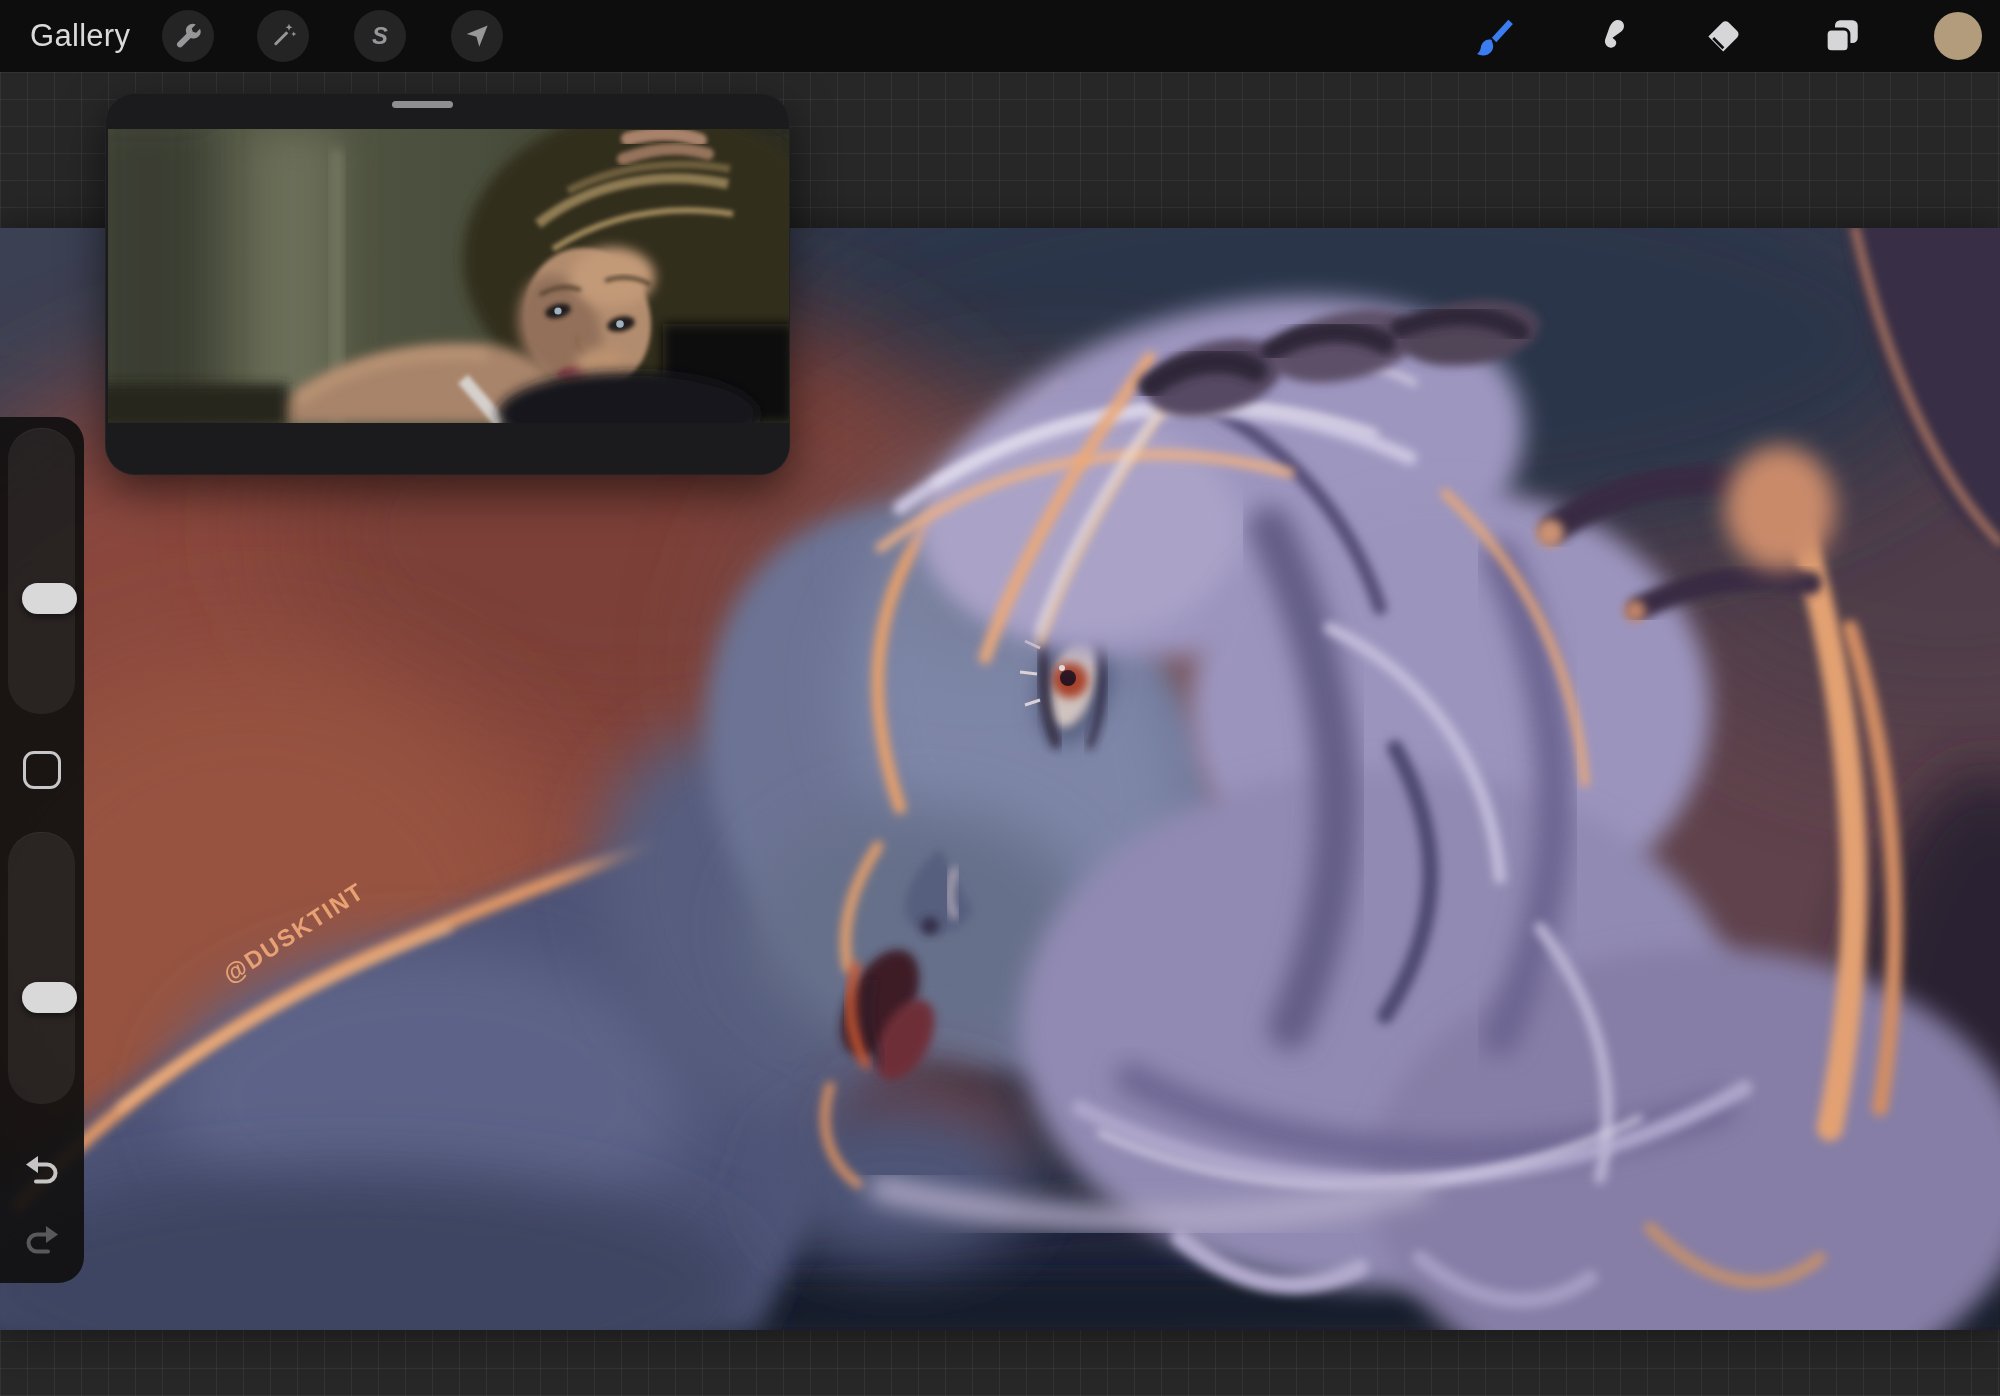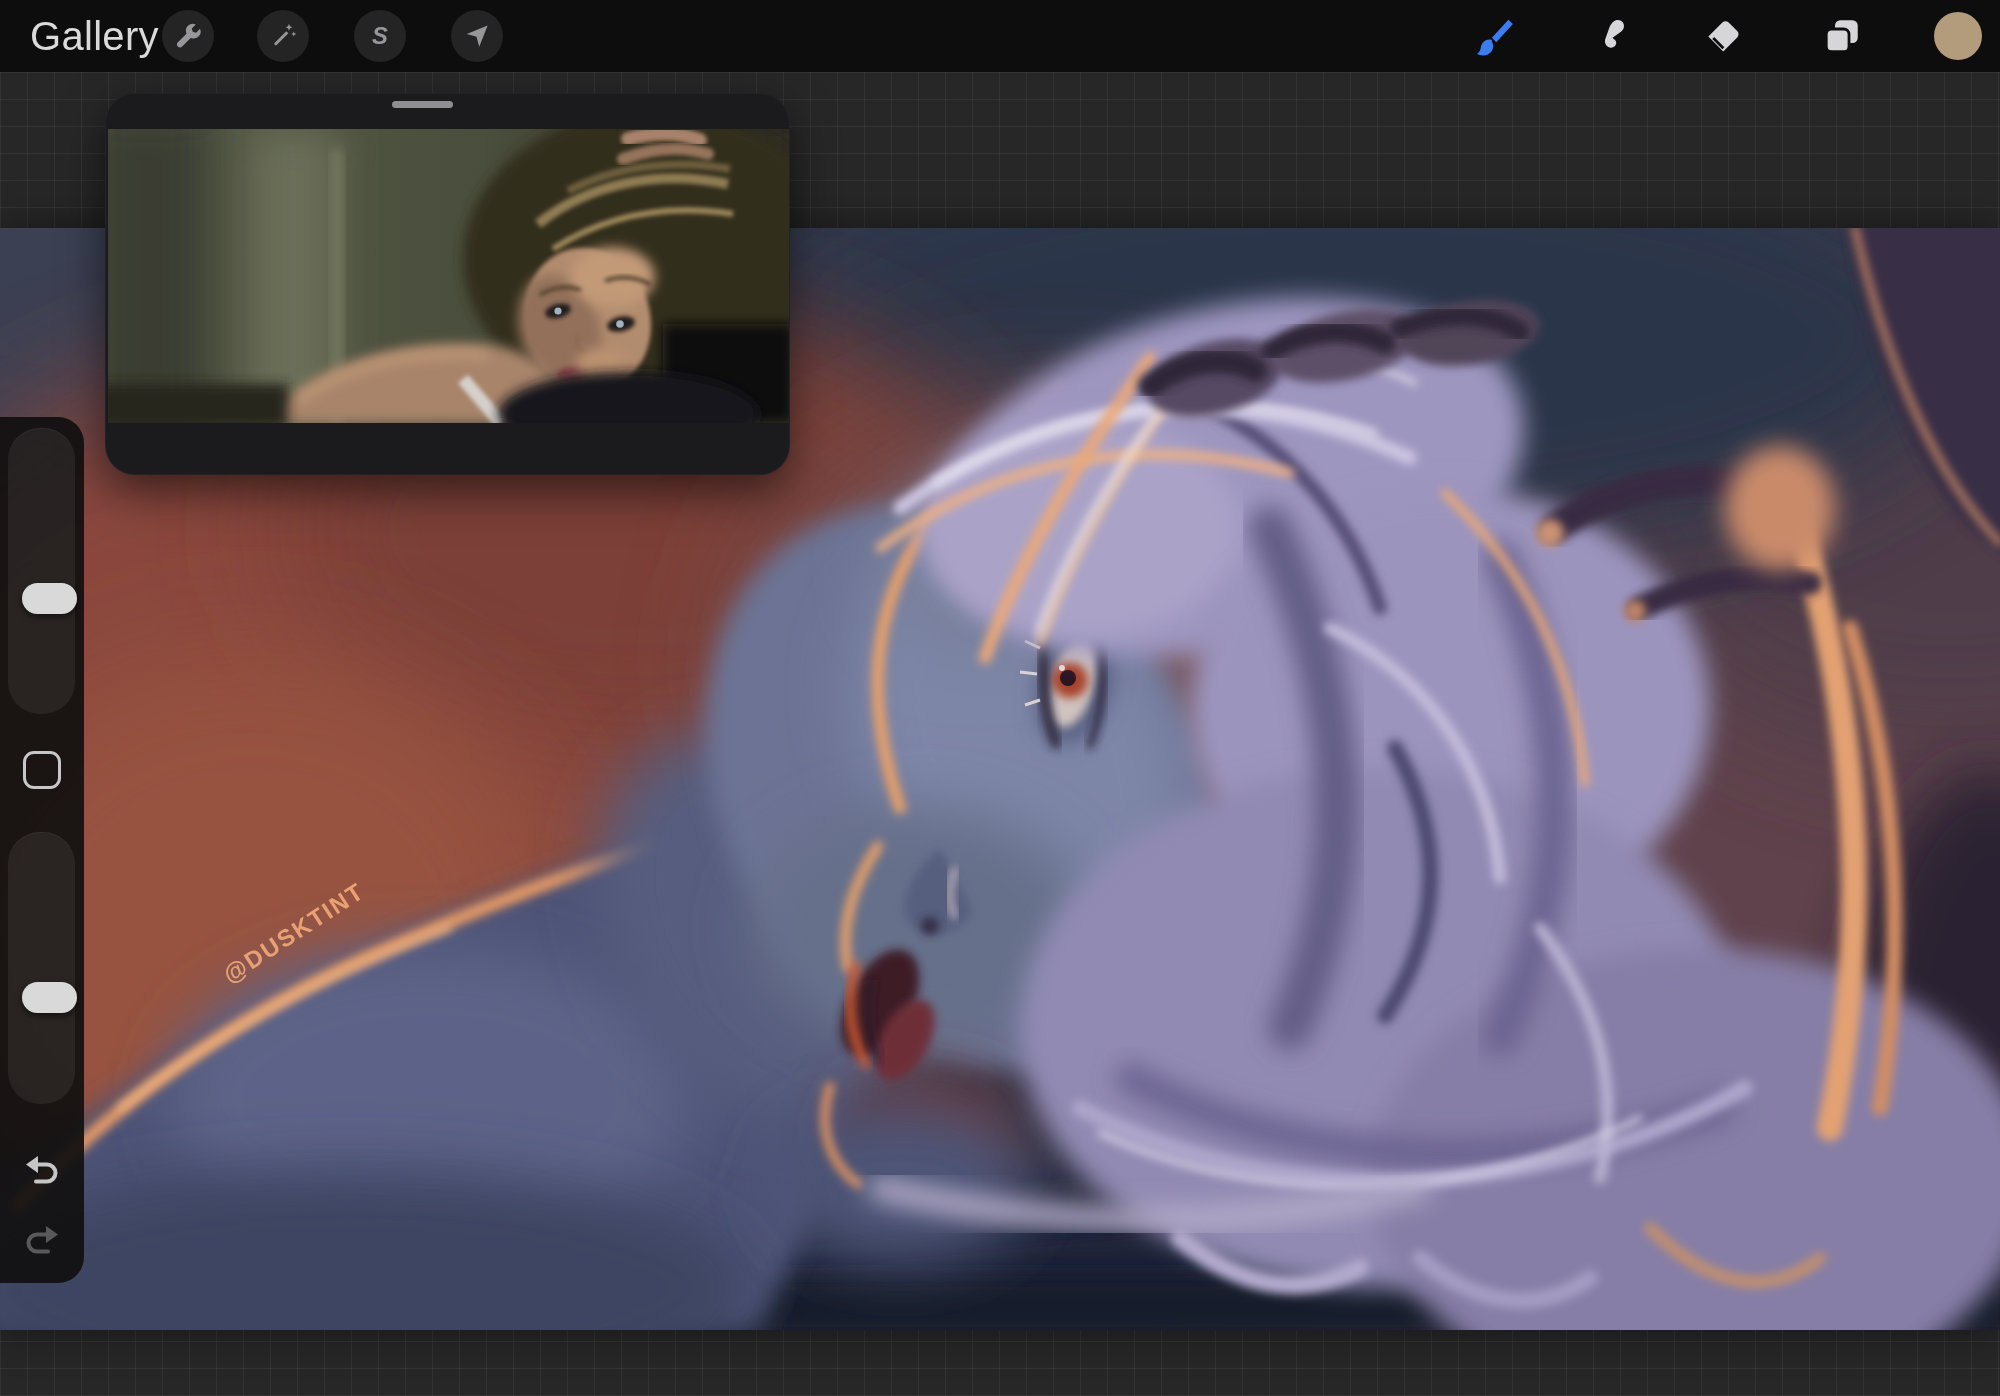--- a/index.html
+++ b/index.html
@@ -20,21 +20,21 @@
   .canvas-area {
     position:absolute; left:0; top:228px; width:2000px; height:1102px;
     box-shadow:0 0 40px rgba(0,0,0,0.45); overflow:hidden;
   }
   .canvas-area svg { display:block; width:100%; height:100%; }
 
   
   .topbar { position:absolute; left:0; top:0; width:2000px; height:72px;
             background:#0d0d0e; z-index:40; }
   .gallery-btn { position:absolute; left:30px; top:0; height:72px; display:flex;
-                 align-items:center; font-size:40px; color:#dadada; letter-spacing:.3px;
+                 align-items:center; font-size:31px; color:#dadada; letter-spacing:.3px;
                  cursor:default; }
   .tool-circle { position:absolute; top:10px; width:52px; height:52px; border-radius:50%;
                  background:#242425; display:flex; align-items:center; justify-content:center; }
   .tool-circle svg { width:30px; height:30px; }
   .right-tool { position:absolute; top:10px; width:56px; height:52px; display:flex;
                 align-items:center; justify-content:center; }
   .right-tool svg { width:42px; height:42px; }
   .swatch-btn { position:absolute; top:12px; width:48px; height:48px; }
   .icon-gray { fill:#97979a; }
 

